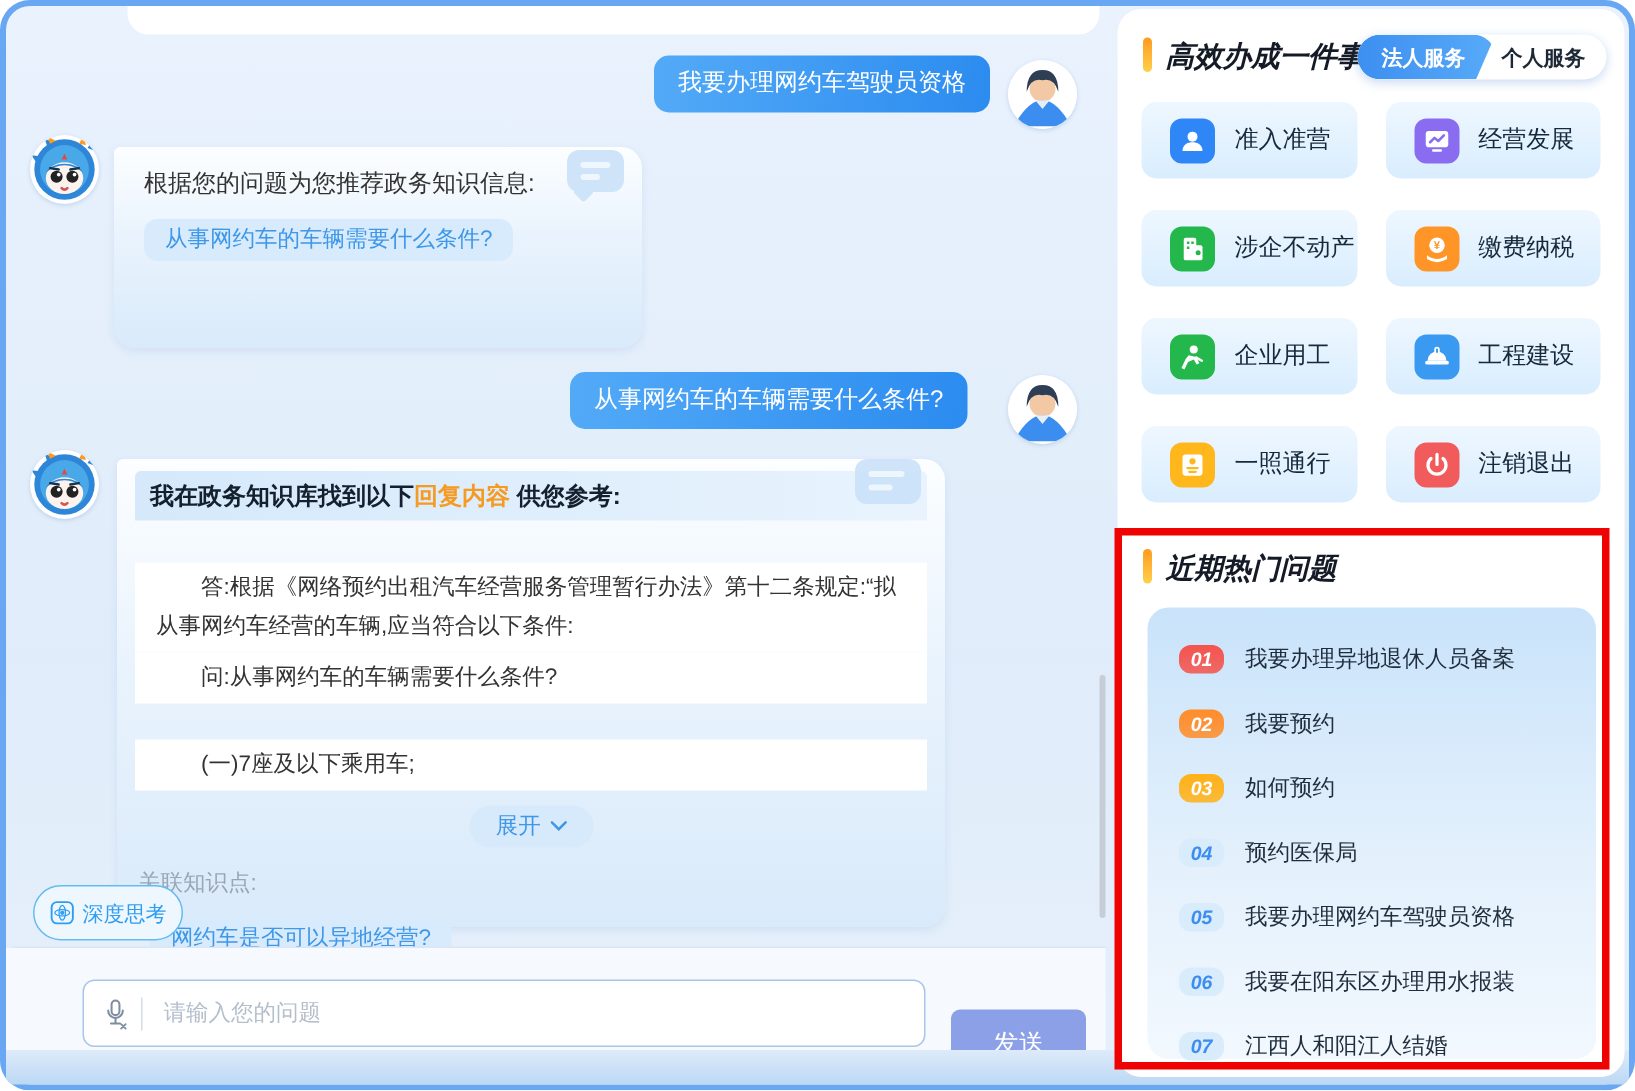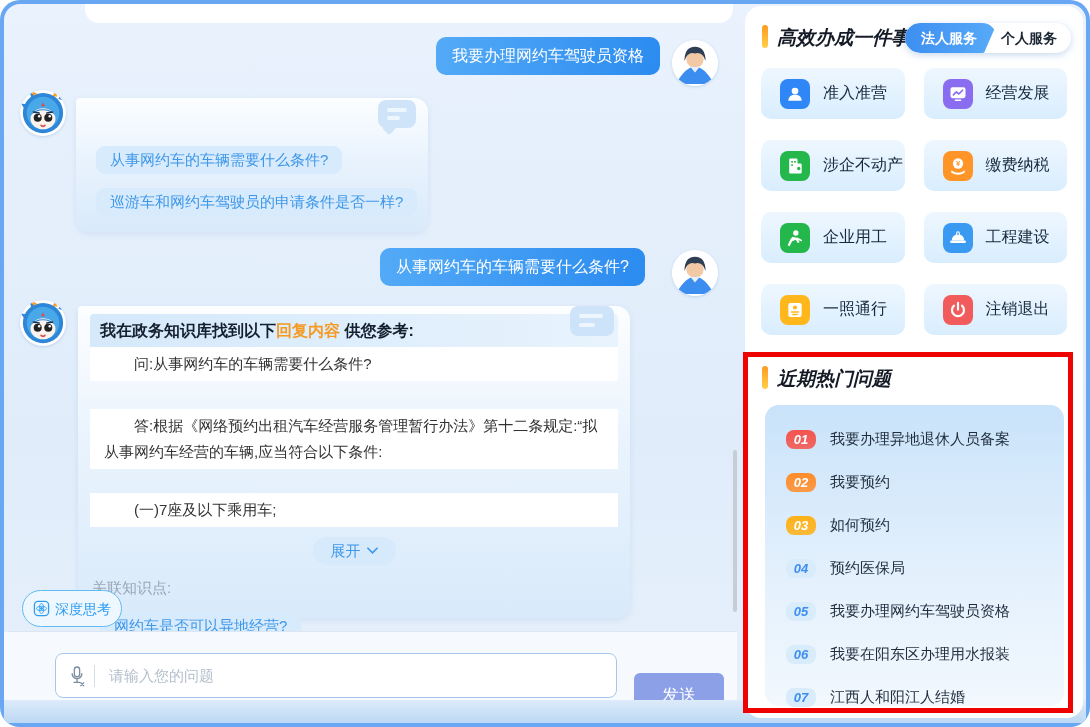--- a/index.html
+++ b/index.html
@@ -104,22 +104,22 @@
         <circle cx="29.5" cy="29" r="4.2" fill="#222"></circle>
         <circle cx="20" cy="27.5" r="1.3" fill="#fff"></circle>
         <circle cx="31" cy="27.5" r="1.3" fill="#fff"></circle>
         <path d="M14 23 L20 24" stroke="#15334d" stroke-width="1.6" stroke-linecap="round"></path>
         <path d="M34 23 L28 24" stroke="#15334d" stroke-width="1.6" stroke-linecap="round"></path>
         <path d="M22 37 Q24 39 26 37" stroke="#d6544f" stroke-width="1.8" fill="none" stroke-linecap="round"></path>
         <path d="M22 17 L24 13 L26 17 Z" fill="#e8483f"></path>
       </svg>
     </div>
     <div class="bot-bubble" style="left:76px;top:98px;width:352px;height:134px;">
+      <div class="bub1-title">根据您的问题为您推荐政务知识信息:</div>
       <div class="sug-pill" style="left:20px;top:48px;">从事网约车的车辆需要什么条件?</div>
-      <div class="sug-pill" style="left:20px;top:90px;">巡游车和网约车驾驶员的申请条件是否一样?</div>
       <div class="wm" style="right:12px;top:2px;width:38px;height:28px;">
         <span class="bar" style="top:8px;width:20px;"></span>
         <span class="bar" style="top:16px;width:13px;"></span>
         <span class="tail"></span>
       </div>
     </div>
 
     <div class="msg-user" style="left:380px;top:248px;">从事网约车的车辆需要什么条件?</div>
     <div class="avatar" style="left:672px;top:250px;">
       <svg viewBox="0 0 48 48">
@@ -147,22 +147,22 @@
         <path d="M14 23 L20 24" stroke="#15334d" stroke-width="1.6" stroke-linecap="round"></path>
         <path d="M34 23 L28 24" stroke="#15334d" stroke-width="1.6" stroke-linecap="round"></path>
         <path d="M22 37 Q24 39 26 37" stroke="#d6544f" stroke-width="1.8" fill="none" stroke-linecap="round"></path>
         <path d="M22 17 L24 13 L26 17 Z" fill="#e8483f"></path>
       </svg>
     </div>
     <div class="bot-bubble" style="left:78px;top:306px;width:552px;height:312px;padding-top:8px;box-sizing:border-box;">
       <div class="b2-head">
         <span>我在政务知识库找到以下</span><span class="hl">回复内容</span><span> 供您参考:</span>
       </div>
+      <div class="white-box" style="margin-top:28px;">答:根据《网络预约出租汽车经营服务管理暂行办法》第十二条规定:“拟从事网约车经营的车辆,应当符合以下条件:</div>
       <div class="white-box">问:从事网约车的车辆需要什么条件?</div>
-      <div class="white-box" style="margin-top:28px;">答:根据《网络预约出租汽车经营服务管理暂行办法》第十二条规定:“拟从事网约车经营的车辆,应当符合以下条件:</div>
       <div class="white-box" style="margin-top:24px;">(一)7座及以下乘用车;</div>
       <div class="expand-row">
         <span class="expand-btn">
           <span>展开</span>
           <svg width="11" height="8" viewBox="0 0 12 8">
             <polyline points="1,1 6,6 11,1" fill="none" stroke="#3f97e8" stroke-width="1.8" stroke-linecap="round"></polyline>
           </svg>
         </span>
       </div>
       <div class="related">关联知识点:</div>

